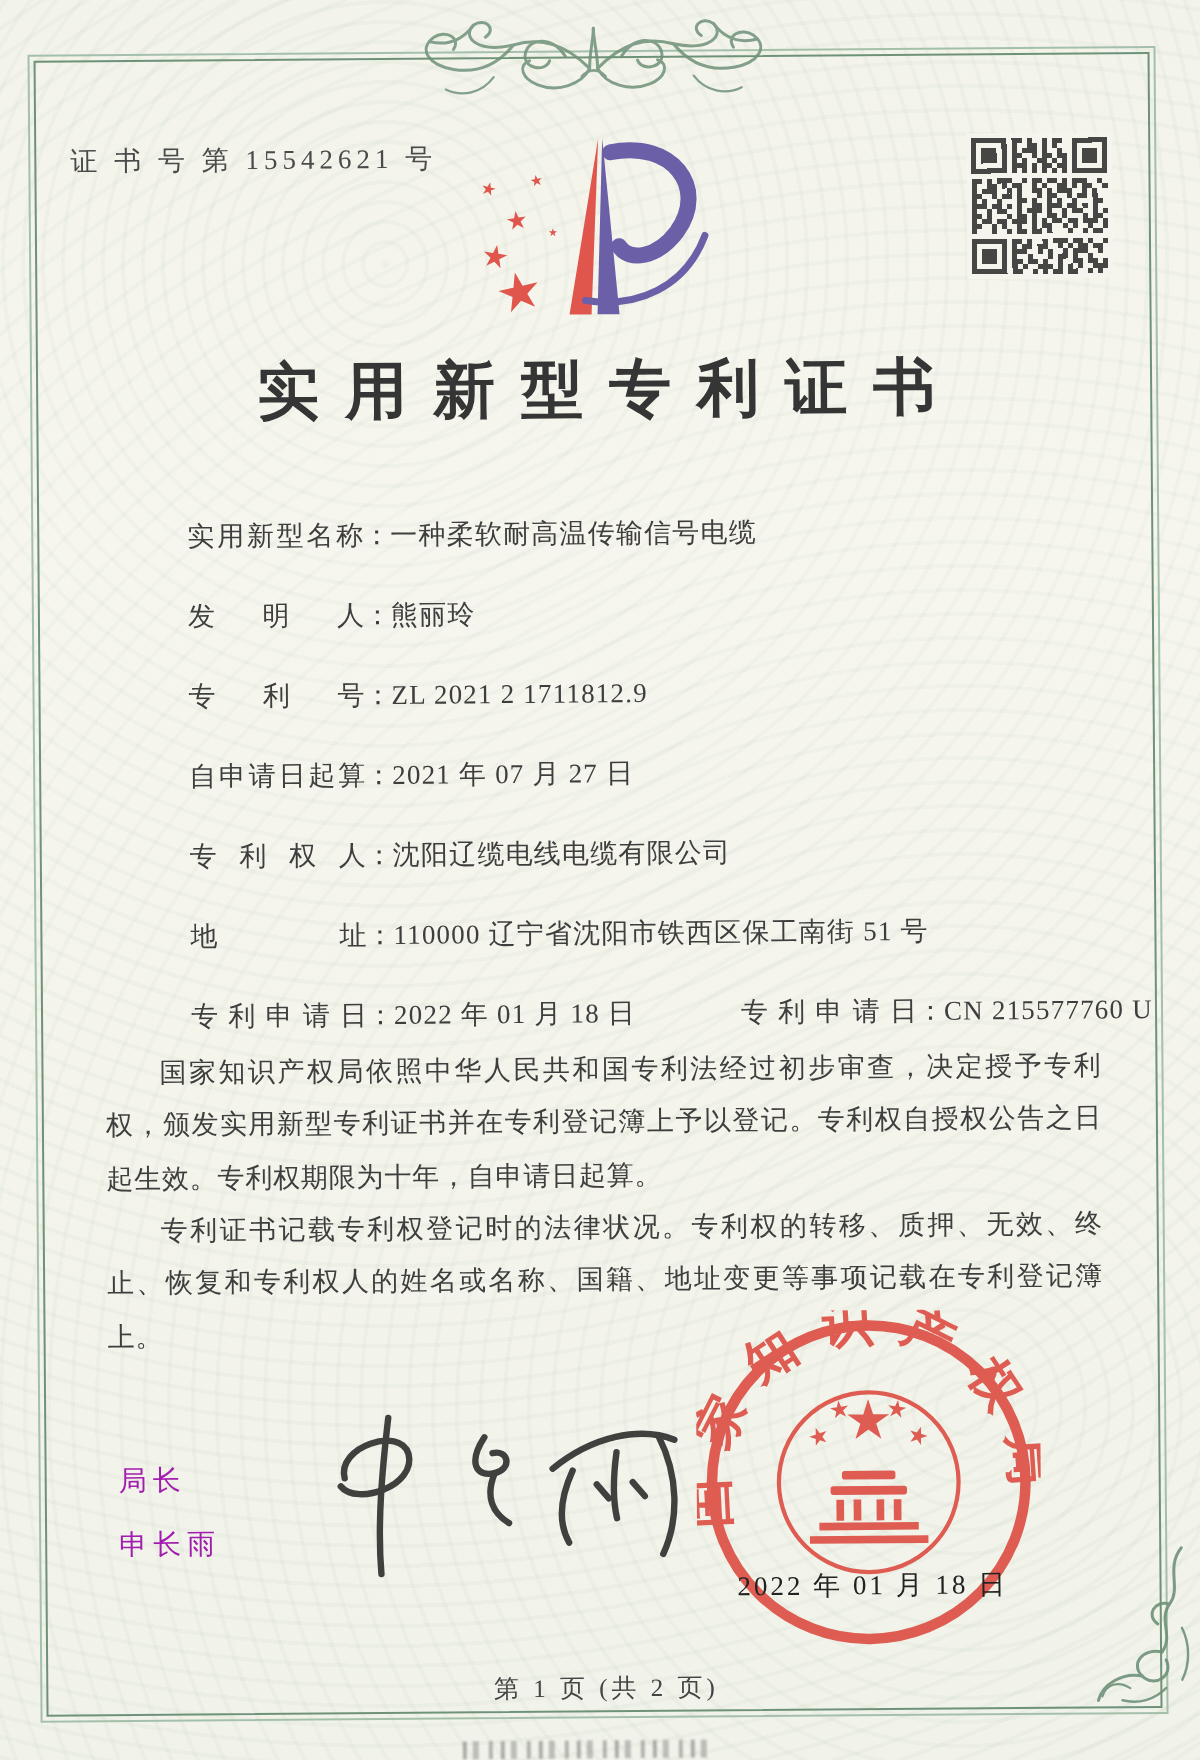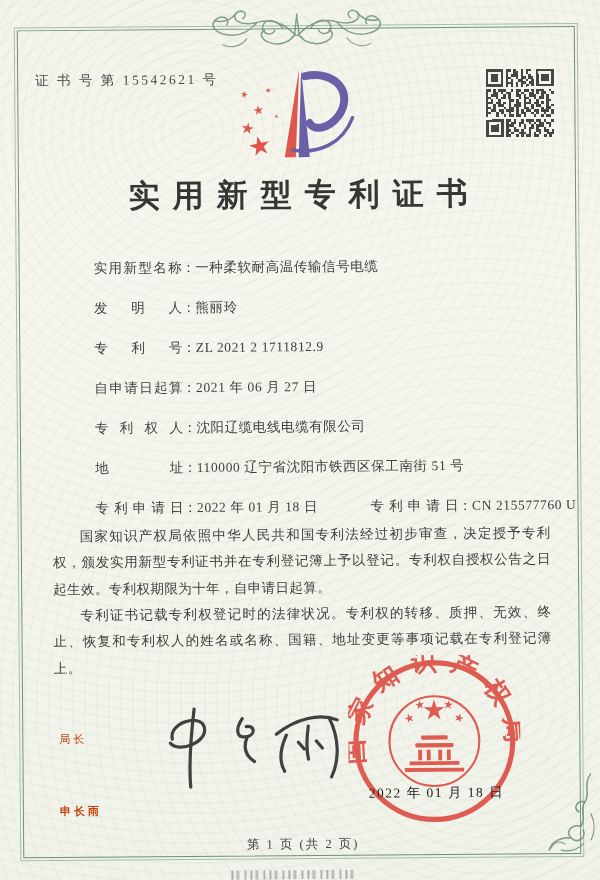--- a/index.html
+++ b/index.html
@@ -31,21 +31,21 @@
   .cert-no{left:38px;top:70px;font-size:13.5px;letter-spacing:2.5px;color:#4a4a4a;}
   .title{left:0;top:174px;width:600px;text-align:center;font-size:31px;letter-spacing:13px;
     color:#353535;font-weight:600;text-indent:13px;}
   .field{left:55px;font-size:13.5px;color:#3e3e3e;white-space:nowrap;}
   .flabel{display:inline-block;width:88px;text-align:justify;text-align-last:justify;vertical-align:bottom;margin-left:40px;}
   .fvalue{letter-spacing:.6px;}
   .field2{position:absolute;left:275px;top:0;}
   .paras{left:52px;top:522px;width:498px;font-size:13.5px;color:#3e3e3e;
     text-align:justify;line-height:1.95;letter-spacing:.4px;}
   .paras p{margin:0;text-indent:2em;}
-  .signer{left:57px;font-size:11px;color:#c2410c;letter-spacing:3px;}
+  .signer{left:57px;font-size:14px;color:#a21caf;letter-spacing:3px;}
   .seal-date{left:366px;top:785px;font-size:13.5px;letter-spacing:1.5px;color:#222;z-index:6;}
   .footer{left:0;top:836px;width:600px;text-align:center;font-size:12.5px;letter-spacing:2px;color:#444;}
   .cutoff{left:228px;top:870px;width:126px;height:9px;opacity:.5;filter:blur(.4px);
     background:repeating-linear-gradient(90deg,#6b6b6b 0 2px,transparent 2px 5px,#8a8a8a 5px 8px,transparent 8px 13px,#777 13px 15px,transparent 15px 19px);}
   svg{display:block;}
   .seal-svg{opacity:.93;z-index:5;}
   .qr-svg{opacity:.88;}
 </style>
 </head>
 <body>
@@ -146,21 +146,21 @@
   <div class="abs field" style="top:258px;">
     <span class="flabel">实用新型名称</span><span>：</span><span class="fvalue">一种柔软耐高温传输信号电缆</span>
   </div>
   <div class="abs field" style="top:298px;">
     <span class="flabel">发明人</span><span>：</span><span class="fvalue">熊丽玲</span>
   </div>
   <div class="abs field" style="top:338px;">
     <span class="flabel">专利号</span><span>：</span><span class="fvalue">ZL 2021 2 1711812.9</span>
   </div>
   <div class="abs field" style="top:378px;">
-    <span class="flabel">自申请日起算</span><span>：</span><span class="fvalue">2021 年 06 月 27 日</span>
+    <span class="flabel">自申请日起算</span><span>：</span><span class="fvalue">2021 年 07 月 27 日</span>
   </div>
   <div class="abs field" style="top:418px;">
     <span class="flabel">专利权人</span><span>：</span><span class="fvalue">沈阳辽缆电线电缆有限公司</span>
   </div>
   <div class="abs field" style="top:458px;">
     <span class="flabel">地址</span><span>：</span><span class="fvalue">110000  辽宁省沈阳市铁西区保工南街 51 号</span>
   </div>
   <div class="abs field" style="top:498px;width:540px;">
     <span>
       <span class="flabel">专利申请日</span><span>：</span><span class="fvalue">2022 年 01 月 18 日</span>
@@ -169,21 +169,21 @@
       <span class="flabel">专利申请日</span><span>：</span><span class="fvalue">CN 215577760 U</span>
     </span>
   </div>
 
   <div class="abs paras">
     <p>国家知识产权局依照中华人民共和国专利法经过初步审查，决定授予专利权，颁发实用新型专利证书并在专利登记簿上予以登记。专利权自授权公告之日起生效。专利权期限为十年，自申请日起算。</p>
     <p>专利证书记载专利权登记时的法律状况。专利权的转移、质押、无效、终止、恢复和专利权人的姓名或名称、国籍、地址变更等事项记载在专利登记簿上。</p>
   </div>
 
   <div class="abs signer" style="top:730px;">局长</div>
-  <div class="abs signer" style="top:802px;font-weight:bold;">申长雨</div>
+  <div class="abs signer" style="top:762px;">申长雨</div>
 
   <svg class="abs" style="left:148px;top:698px;" width="200" height="100" viewBox="0 0 200 100">
     <g stroke="#2d2d2d" stroke-width="3.2" fill="none" stroke-linecap="round" opacity=".9">
       <path d="M44,10 C41,34 38,62 40,88"></path>
       <path d="M22,40 C18,24 50,14 54,28 C58,44 28,54 20,44"></path>
       <path d="M92,20 C84,32 87,40 97,38 C106,36 104,26 96,28"></path>
       <path d="M97,38 C92,50 96,58 104,63"></path>
       <path d="M126,36 C146,20 170,15 187,22"></path>
       <path d="M136,37 C129,52 129,64 134,73"></path>
       <path d="M179,20 C189,40 189,62 181,79"></path>

